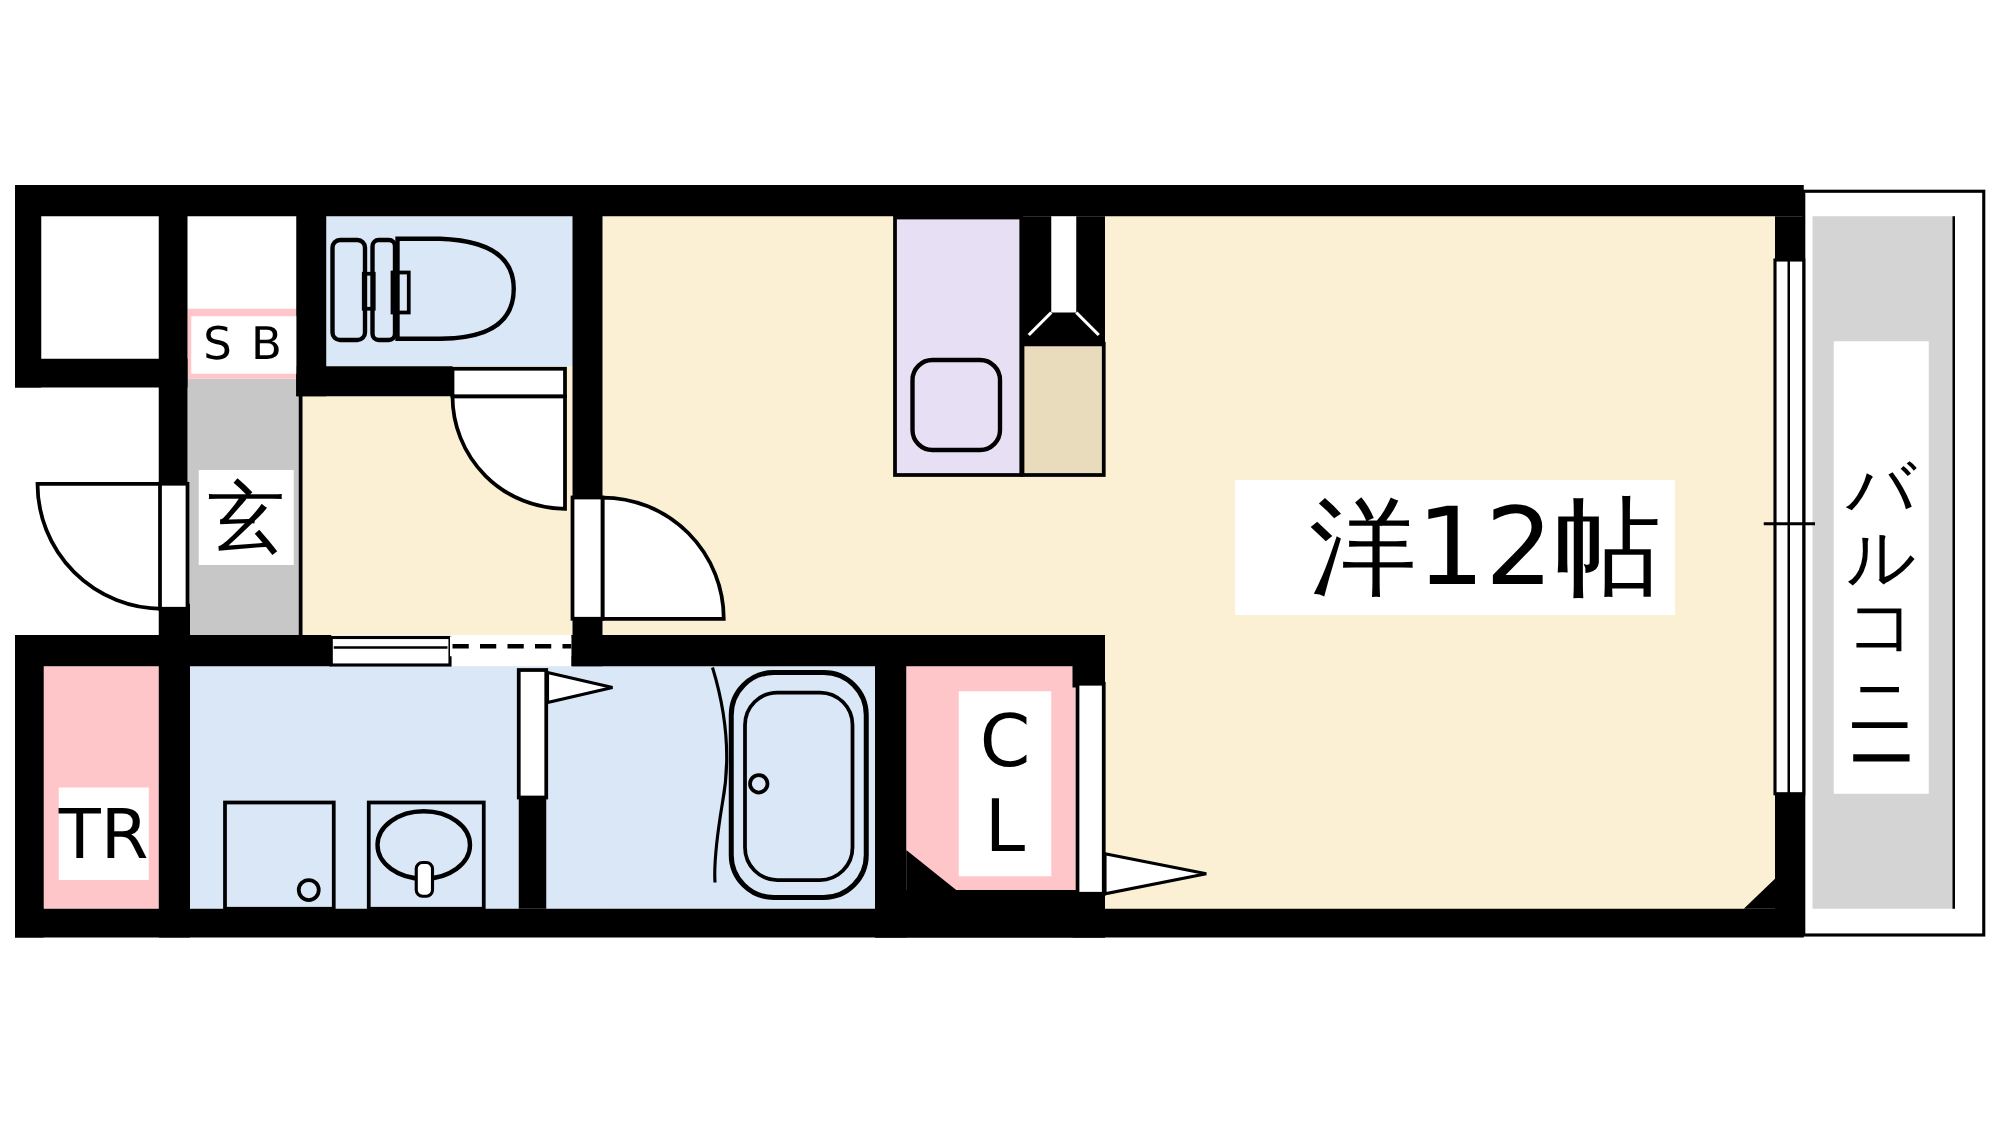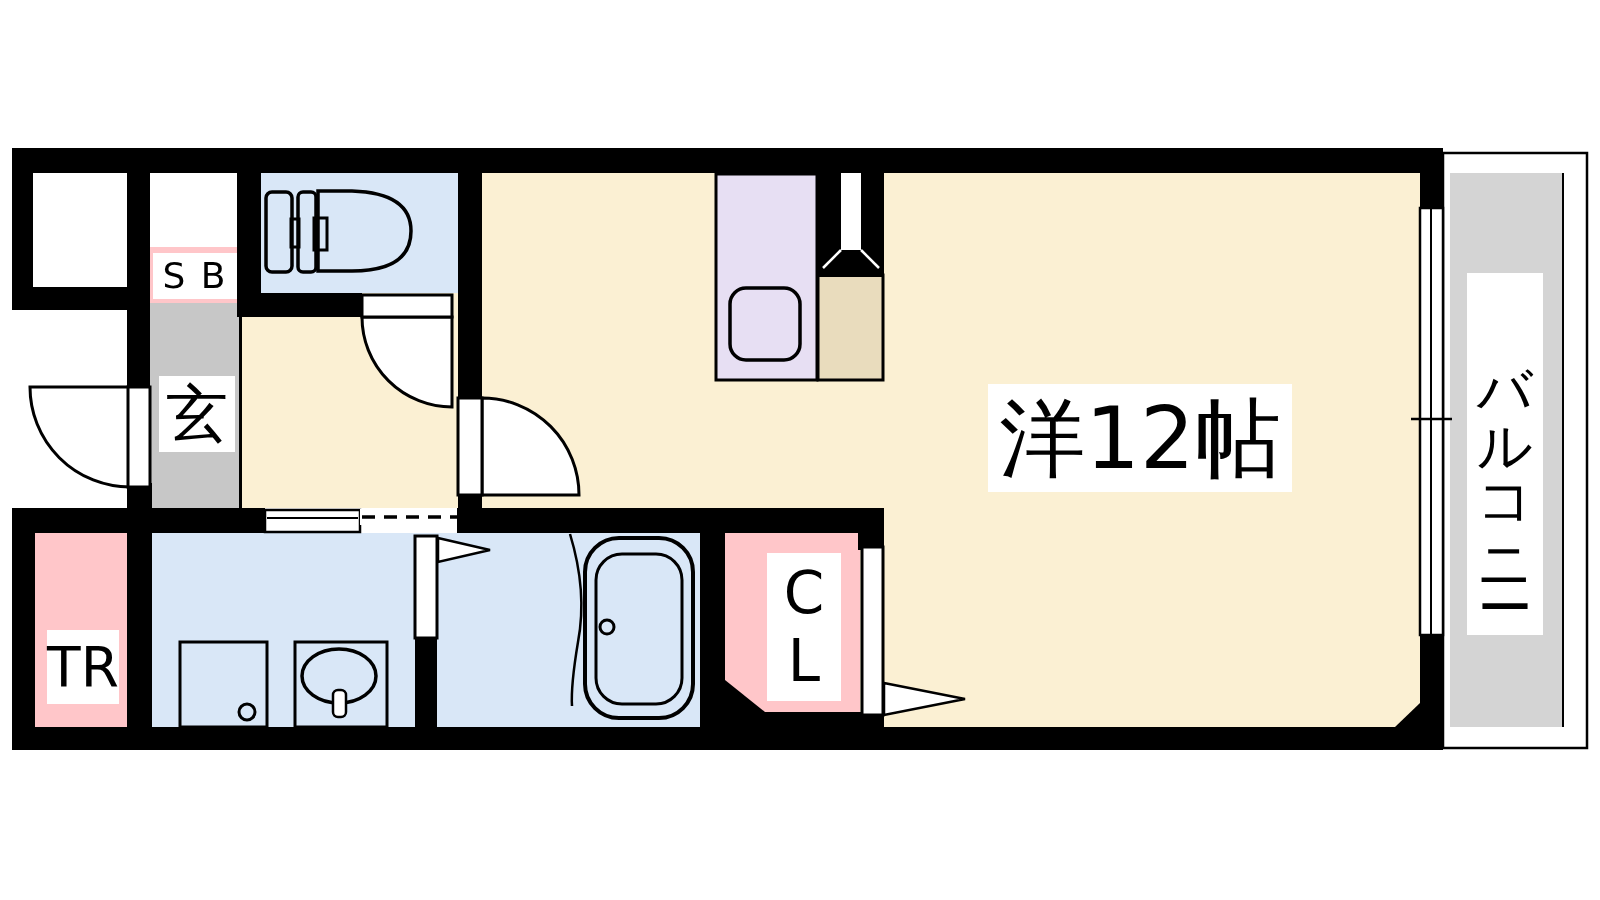--- a/index.html
+++ b/index.html
@@ -27,21 +27,21 @@
   .label.vertical {
     writing-mode: vertical-rl;
   }
   .label.upright {
     text-orientation: upright;
   }
   #sb-label      { left: 153px; top: 253px; width: 84px;  height: 46px;  font-size: 36px; letter-spacing: 2px; }
   #genkan-label  { left: 159px; top: 376px; width: 76px;  height: 76px;  font-size: 62px; }
   #tr-label      { left: 47px;  top: 590px; width: 72px;  height: 74px;  font-size: 55px; margin-top: 40px; }
   #cl-label      { left: 767px; top: 553px; width: 74px;  height: 148px; font-size: 58px; }
-  #room-label    { left: 988px; top: 384px; width: 304px; height: 108px; font-size: 86px; }
+  #room-label    { left: 988px; top: 384px; width: 304px; height: 108px; font-size: 86px; padding-left: 48px; }
   #balcony-label { left: 1467px;top: 273px; width: 76px;  height: 362px; font-size: 55px; }
 </style>
 </head>
 <body>
 
 <div id="canvas">
 
   <svg id="plan-svg" width="1600" height="900" viewBox="0 0 1600 900">
 
     <rect x="0" y="0" width="1600" height="900" fill="#ffffff"></rect>

